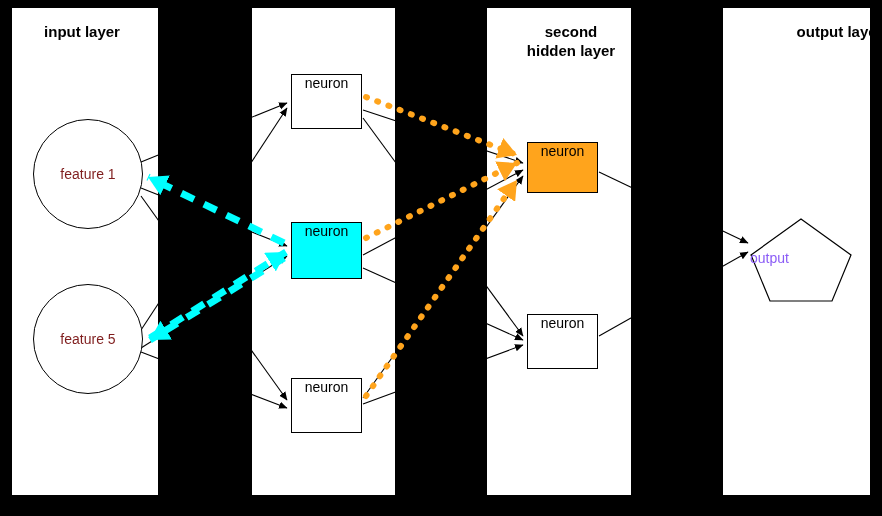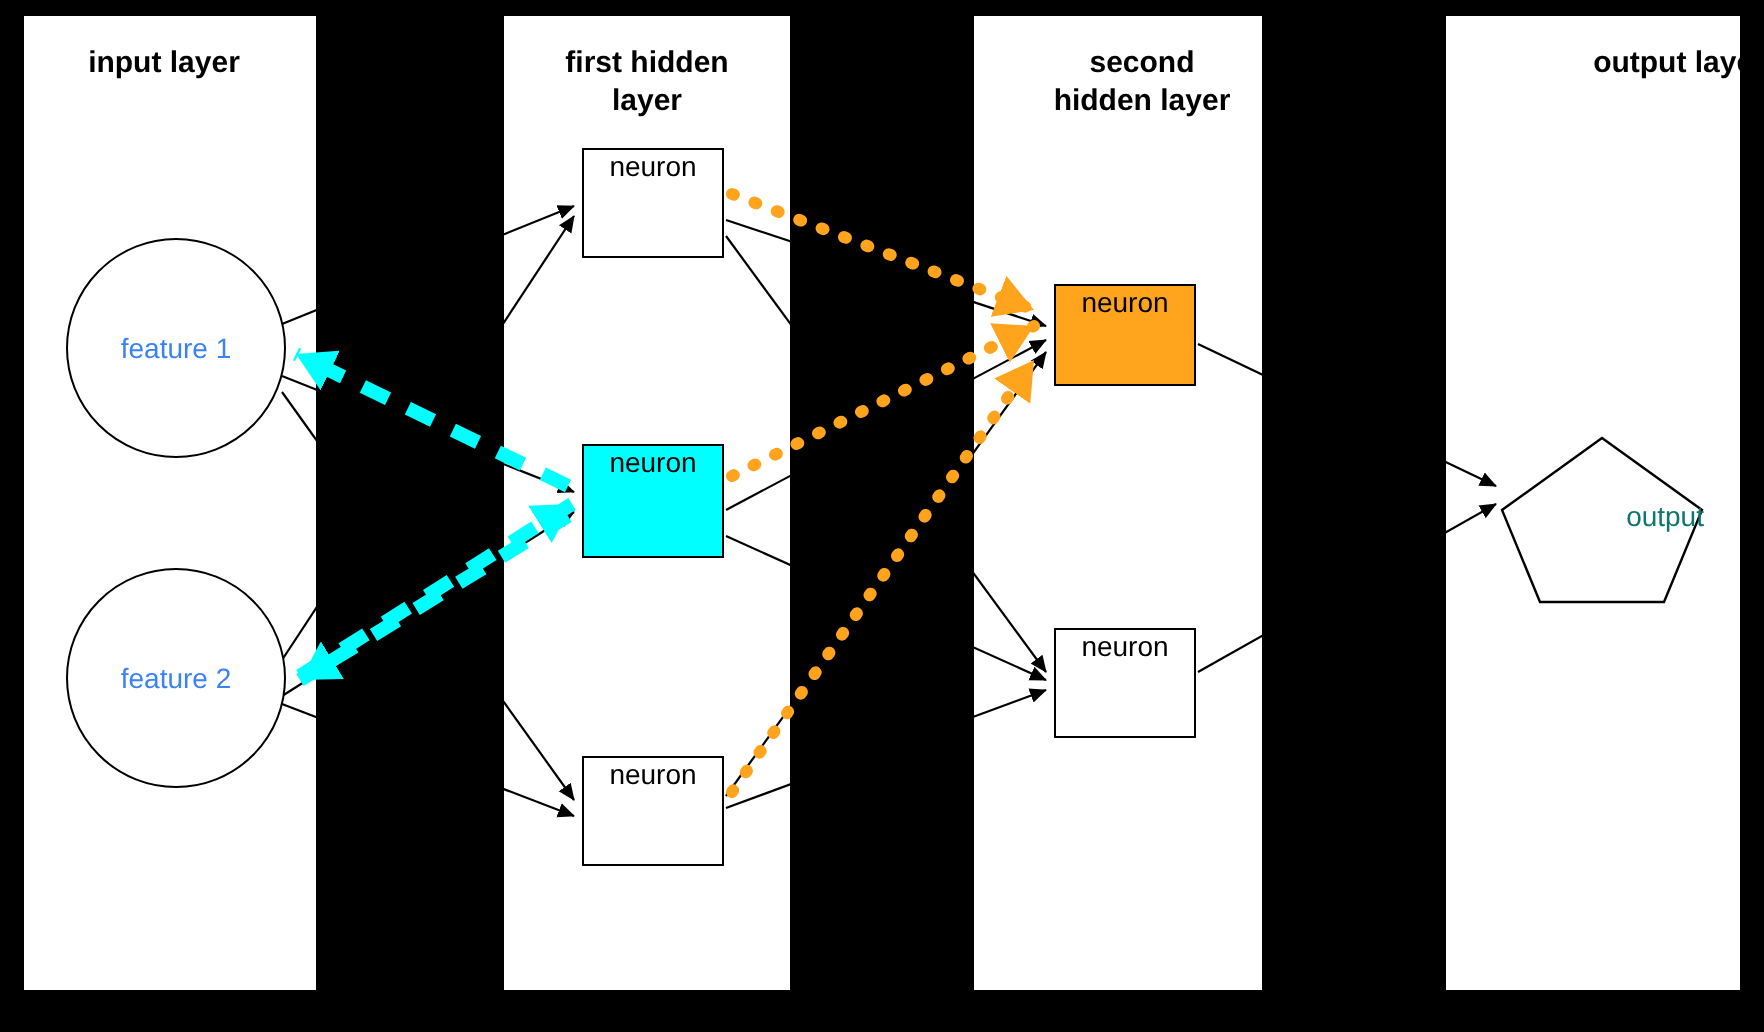--- a/index.html
+++ b/index.html
@@ -48,28 +48,28 @@
     position: absolute;
     box-sizing: border-box;
     border: 1.2px solid #000000;
     border-radius: 50%;
     background: #ffffff;
     display: flex;
     align-items: center;
     justify-content: center;
     font-family: "Liberation Sans", sans-serif;
     font-size: 14px;
-    color: #3b82f6;
+    color: #7f1d1d;
   }
   .pentagon-label {
     position: absolute;
     font-family: "Liberation Sans", sans-serif;
     font-size: 14px;
-    color: #0f766e;
-    text-align: right;
+    color: #8b5cf6;
+    text-align: left;
   }
   svg.edges {
     position: absolute;
     left: 0;
     top: 0;
     width: 882px;
     height: 516px;
     overflow: visible;
   }
 </style>
@@ -77,22 +77,20 @@
 <body>
 
 <div id="canvas">
 
   <div class="panel" id="panel-0" style="left: 12px; top: 8px; width: 146px; height: 487px; background: rgb(255, 255, 255);"></div>
   <div class="panel" id="panel-1" style="left: 252px; top: 8px; width: 143px; height: 487px; background: rgb(255, 255, 255);"></div>
   <div class="panel" id="panel-2" style="left: 487px; top: 8px; width: 144px; height: 487px; background: rgb(255, 255, 255);"></div>
   <div class="panel" id="panel-3" style="left: 723px; top: 8px; width: 147px; height: 487px; background: rgb(255, 255, 255);"></div>
 
   <div class="panel-title" id="title-0" style="left: 12px; width: 140px; top: 22px; color: rgb(0, 0, 0);">input layer</div>
-  <div class="panel-title" id="title-1" style="left: 252px; width: 143px; top: 22px; color: rgb(0, 0, 0);">first hidden
-layer</div>
   <div class="panel-title" id="title-2" style="left: 487px; width: 168px; top: 22px; color: rgb(0, 0, 0);">second
 hidden layer</div>
   <div class="panel-title" id="title-3" style="left: 757px; width: 165px; top: 22px; color: rgb(0, 0, 0);">output layer</div>
 
   <svg class="edges" viewBox="0 0 882 516">
     <defs>
       <marker id="arrow-black" markerWidth="9" markerHeight="9" refX="8" refY="4.5" orient="auto" markerUnits="userSpaceOnUse">
         <path d="M0,0.8 L8.5,4.5 L0,8.2 z" fill="#000000"></path>
       </marker>
       <marker id="arrow-cyan" markerWidth="22" markerHeight="22" refX="19" refY="11" orient="auto" markerUnits="userSpaceOnUse">
@@ -138,21 +136,21 @@
       <line x1="366" y1="97" x2="517" y2="155" marker-end="url(#arrow-orange)"></line>
       <line x1="366" y1="238" x2="517" y2="163" marker-end="url(#arrow-orange)"></line>
       <line x1="366" y1="396" x2="517" y2="180" marker-end="url(#arrow-orange)"></line>
     </g>
   </svg>
 
   <div class="node-circle" id="node-in-0" style="left: 33px; top: 119px; width: 110px; height: 110px; background: rgb(255, 255, 255);">
     <span>feature 1</span>
   </div>
   <div class="node-circle" id="node-in-1" style="left: 33px; top: 284px; width: 110px; height: 110px; background: rgb(255, 255, 255);">
-    <span>feature 2</span>
+    <span>feature 5</span>
   </div>
 
   <div class="node-box" id="node-h1-0" style="left: 291px; top: 74px; width: 71px; height: 55px; background: rgb(255, 255, 255);">
     <span>neuron</span>
   </div>
   <div class="node-box" id="node-h1-1" style="left: 291px; top: 222px; width: 71px; height: 57px; background: rgb(0, 255, 255);">
     <span>neuron</span>
   </div>
   <div class="node-box" id="node-h1-2" style="left: 291px; top: 378px; width: 71px; height: 55px; background: rgb(255, 255, 255);">
     <span>neuron</span>

